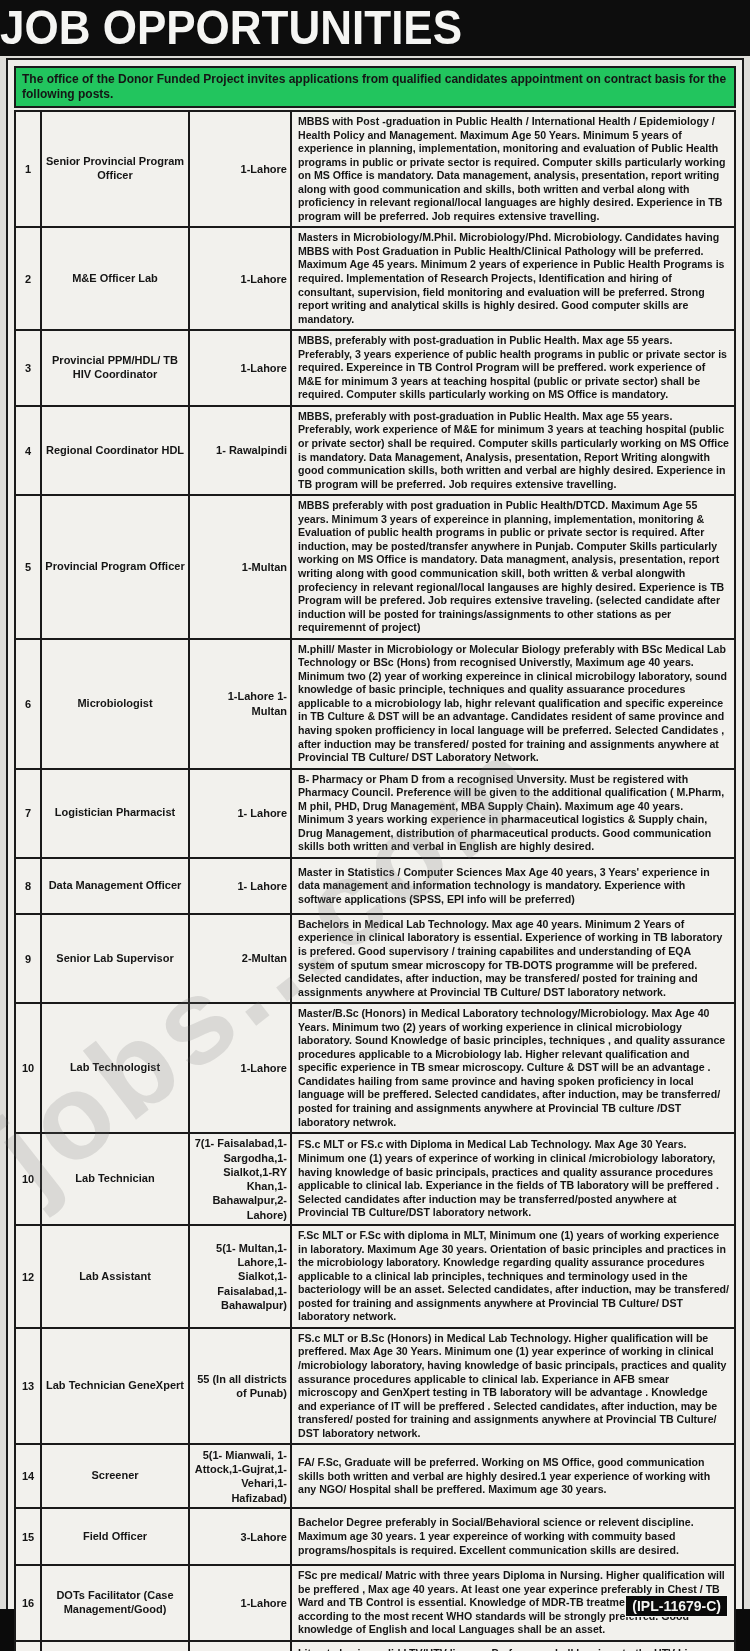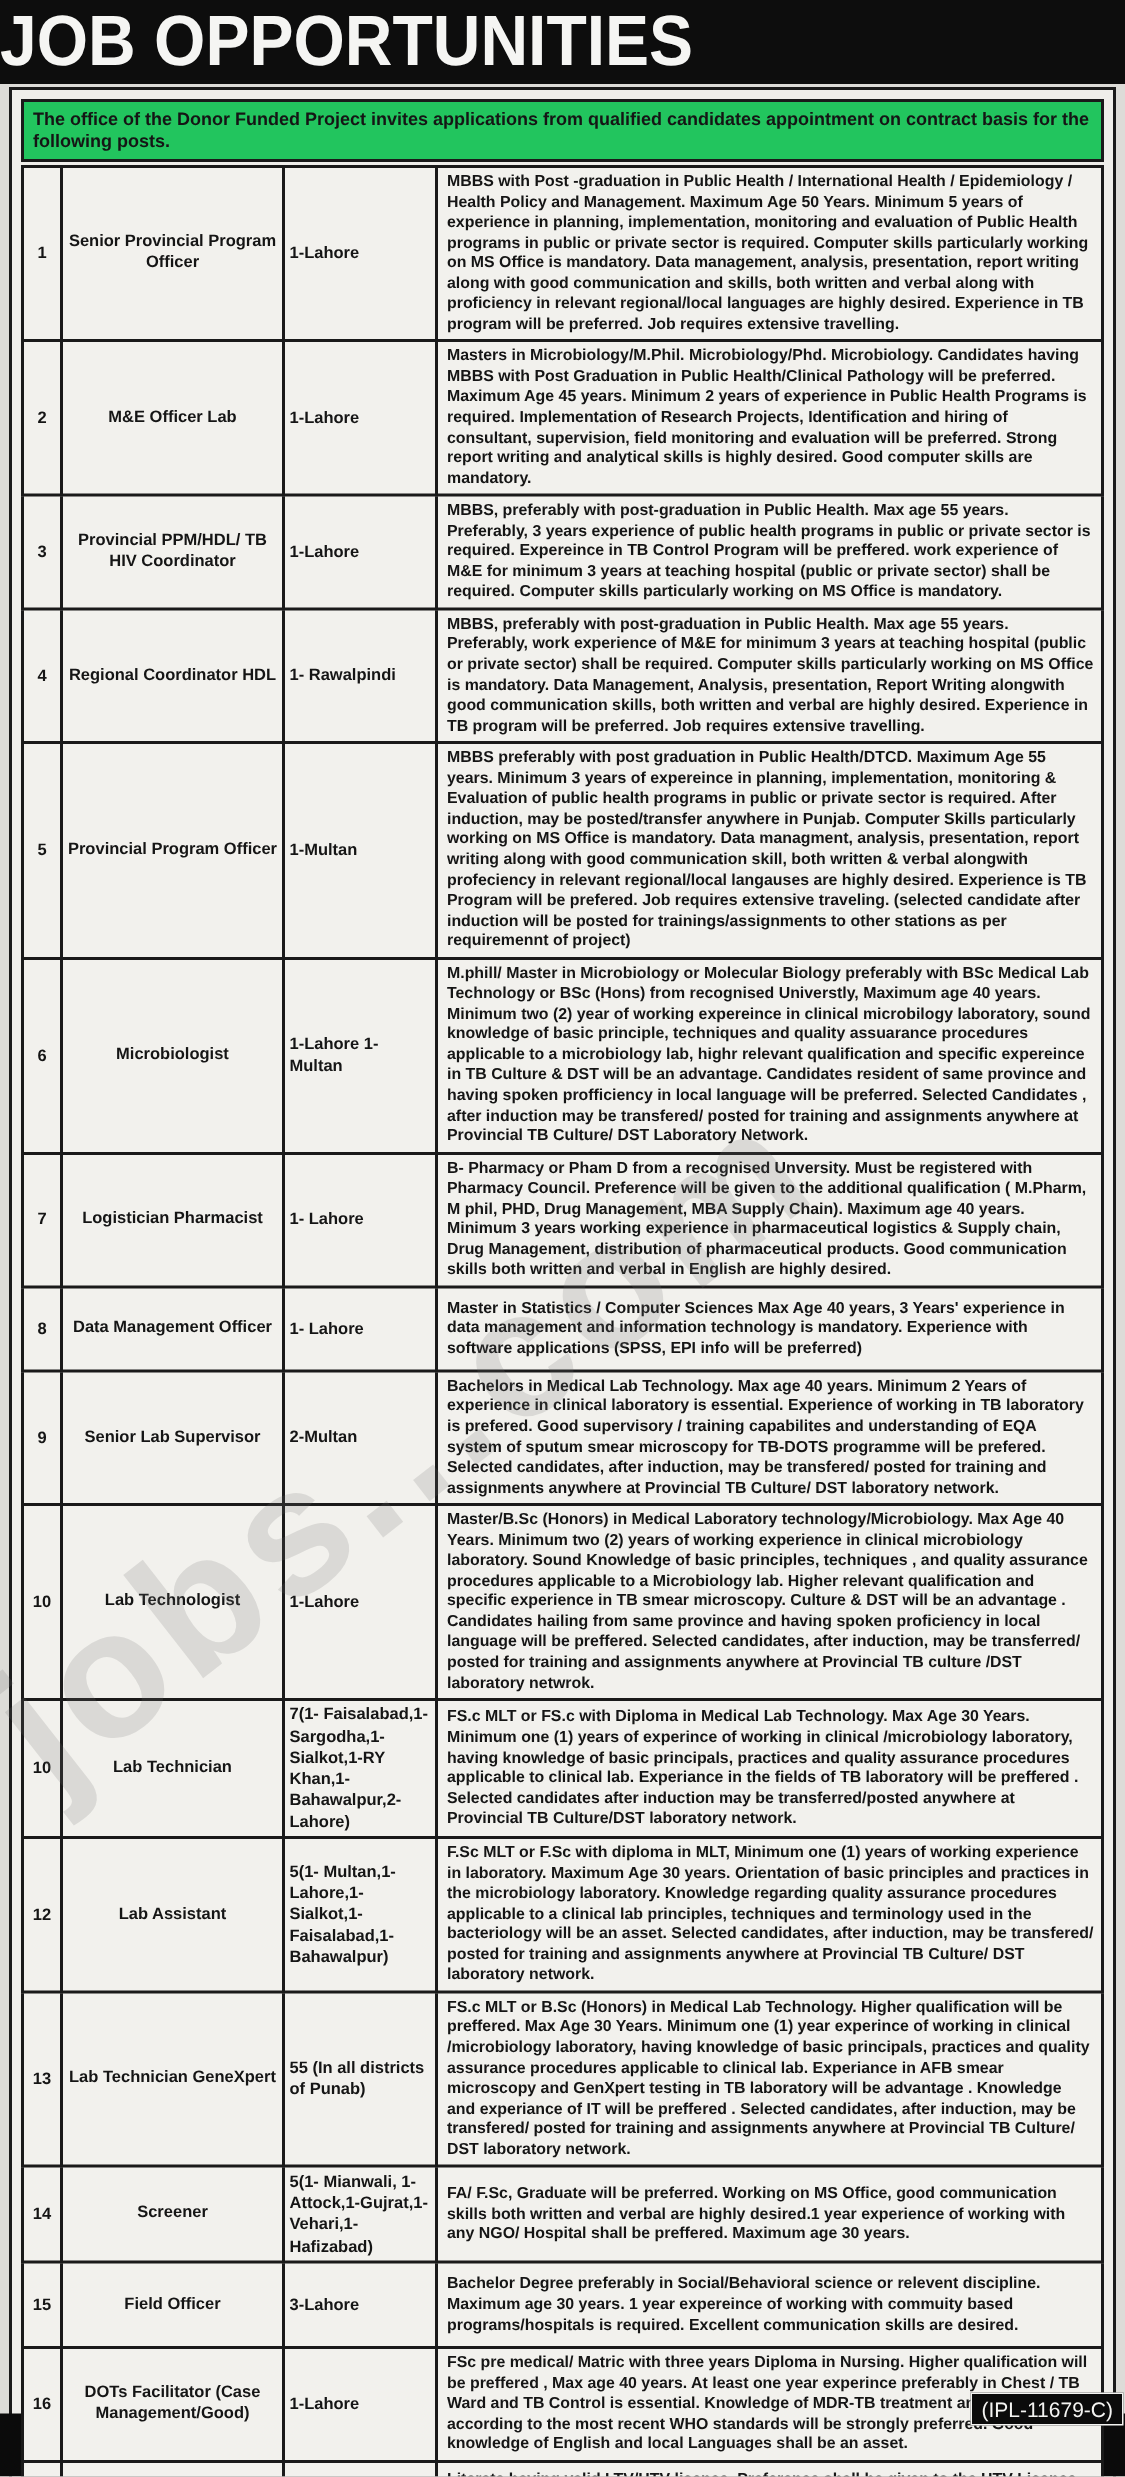--- a/index.html
+++ b/index.html
@@ -34,21 +34,21 @@
   }
   table.jobs {
     width:100%; border-collapse:collapse; background:#f2f1ed;
     position:relative; z-index:2;
   }
   table.jobs td {
     border:2px solid #1a1a1a; color:#151515; vertical-align:middle;
   }
   td.no   { width:26px;  text-align:center; font-size:11px; font-weight:bold; }
   td.post { width:148px; text-align:center; font-size:11px; font-weight:bold; padding:2px 3px; line-height:1.25; }
-  td.vacancy { width:102px; text-align:left; font-size:11px; font-weight:bold; padding:2px 3px; line-height:1.3; }
+  td.vacancy { width:102px; text-align:right; font-size:11px; font-weight:bold; padding:2px 3px; line-height:1.3; }
   td.requirements {
     vertical-align:top; text-align:left; font-size:10.6px; font-weight:bold;
     padding:3px 5px 3px 6px; line-height:1.28; letter-spacing:0px;
   }
   tbody tr:nth-child(1)  { height:100px; }
   tbody tr:nth-child(2)  { height:84px; }
   tbody tr:nth-child(3)  { height:66px; }
   tbody tr:nth-child(4)  { height:86px; }
   tbody tr:nth-child(5)  { height:118px; }
   tbody tr:nth-child(6)  { height:108px; }
@@ -67,22 +67,22 @@
     font-size:11.8px; font-weight:bold; color:#141414;
     line-height:1.45; padding:5px 4px 4px 4px; position:relative; z-index:2;
   }
   .bottom-bar {
     position:absolute; left:0; right:0; bottom:0; height:42px;
     background:#0b0b0b; color:#f4f4f2;
     display:flex; align-items:center; justify-content:center;
   }
   .bottom-bar span { font-size:32px; font-weight:bold; transform:scaleY(1.05); white-space:nowrap; }
   .ipl-tag {
-    position:absolute; right:1px; bottom:34px; z-index:6;
-    background:#0b0b0b; color:#f4f4f2; font-size:14px; font-weight:normal;
+    position:absolute; right:22px; bottom:34px; z-index:6;
+    background:#0b0b0b; color:#f4f4f2; font-size:14px; font-weight:bold;
     padding:2px 6px; border:1px solid #f4f4f2;
   }
 </style>
 </head>
 <body>
 
 <div class="page">
 
   <div class="top-bar">
     <span>JOB OPPORTUNITIES</span>

